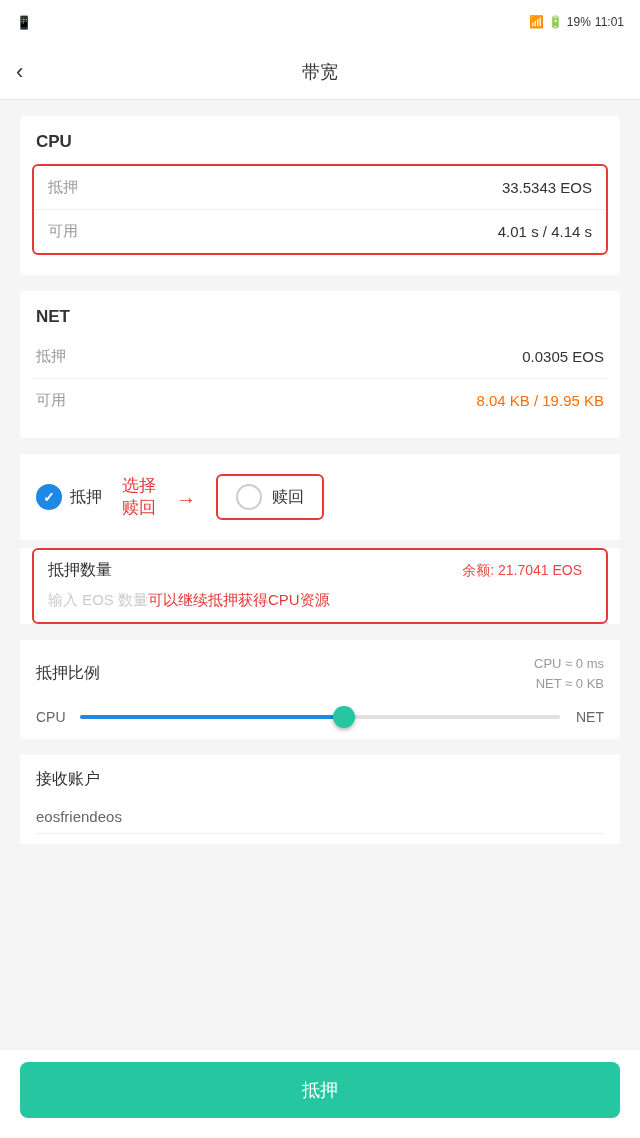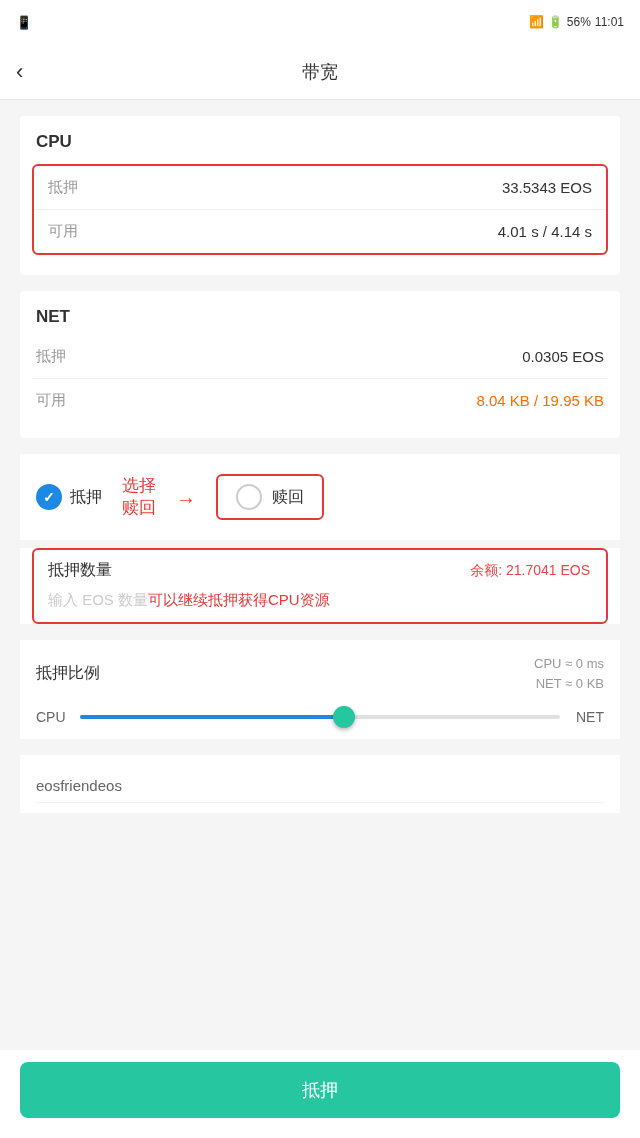--- a/index.html
+++ b/index.html
@@ -200,21 +200,21 @@
       border: 2px solid #e53935;
       border-radius: 6px;
       margin: 8px 12px;
       overflow: hidden;
     }
 
     .input-box-header {
       display: flex;
       align-items: center;
       justify-content: space-between;
-      padding: 10px 16px 6px 14px;
+      padding: 10px 24px 6px 14px;
     }
 
     .input-box-title {
       font-size: 16px;
       color: #333;
       font-weight: 500;
     }
 
     .input-balance {
       font-size: 14px;
@@ -353,21 +353,21 @@
 </head>
 <body>
 
 <div class="status-bar">
   <div class="status-bar-left">
     <span>📱</span>
   </div>
   <div class="status-bar-right">
     <span>📶</span>
     <span>🔋</span>
-    <span>56%</span>
+    <span>19%</span>
     <span>11:01</span>
   </div>
 </div>
 
 <div class="header">
   <div class="header-back">‹</div>
   <div class="header-title">带宽</div>
 </div>
 
 <div class="content">
@@ -445,20 +445,21 @@
       <span class="slider-label">CPU</span>
       <div class="slider-track">
         <div class="slider-fill"></div>
         <div class="slider-thumb"></div>
       </div>
       <span class="slider-label" style="text-align:right;">NET</span>
     </div>
   </div>
 
   <div class="account-section">
+    <div class="account-title">接收账户</div>
     <div class="account-value">eosfriendeos</div>
   </div>
 
   <div class="spacer"></div>
 </div>
 
 <div class="bottom-btn-wrap">
   <button class="bottom-btn">抵押</button>
 </div>
 

